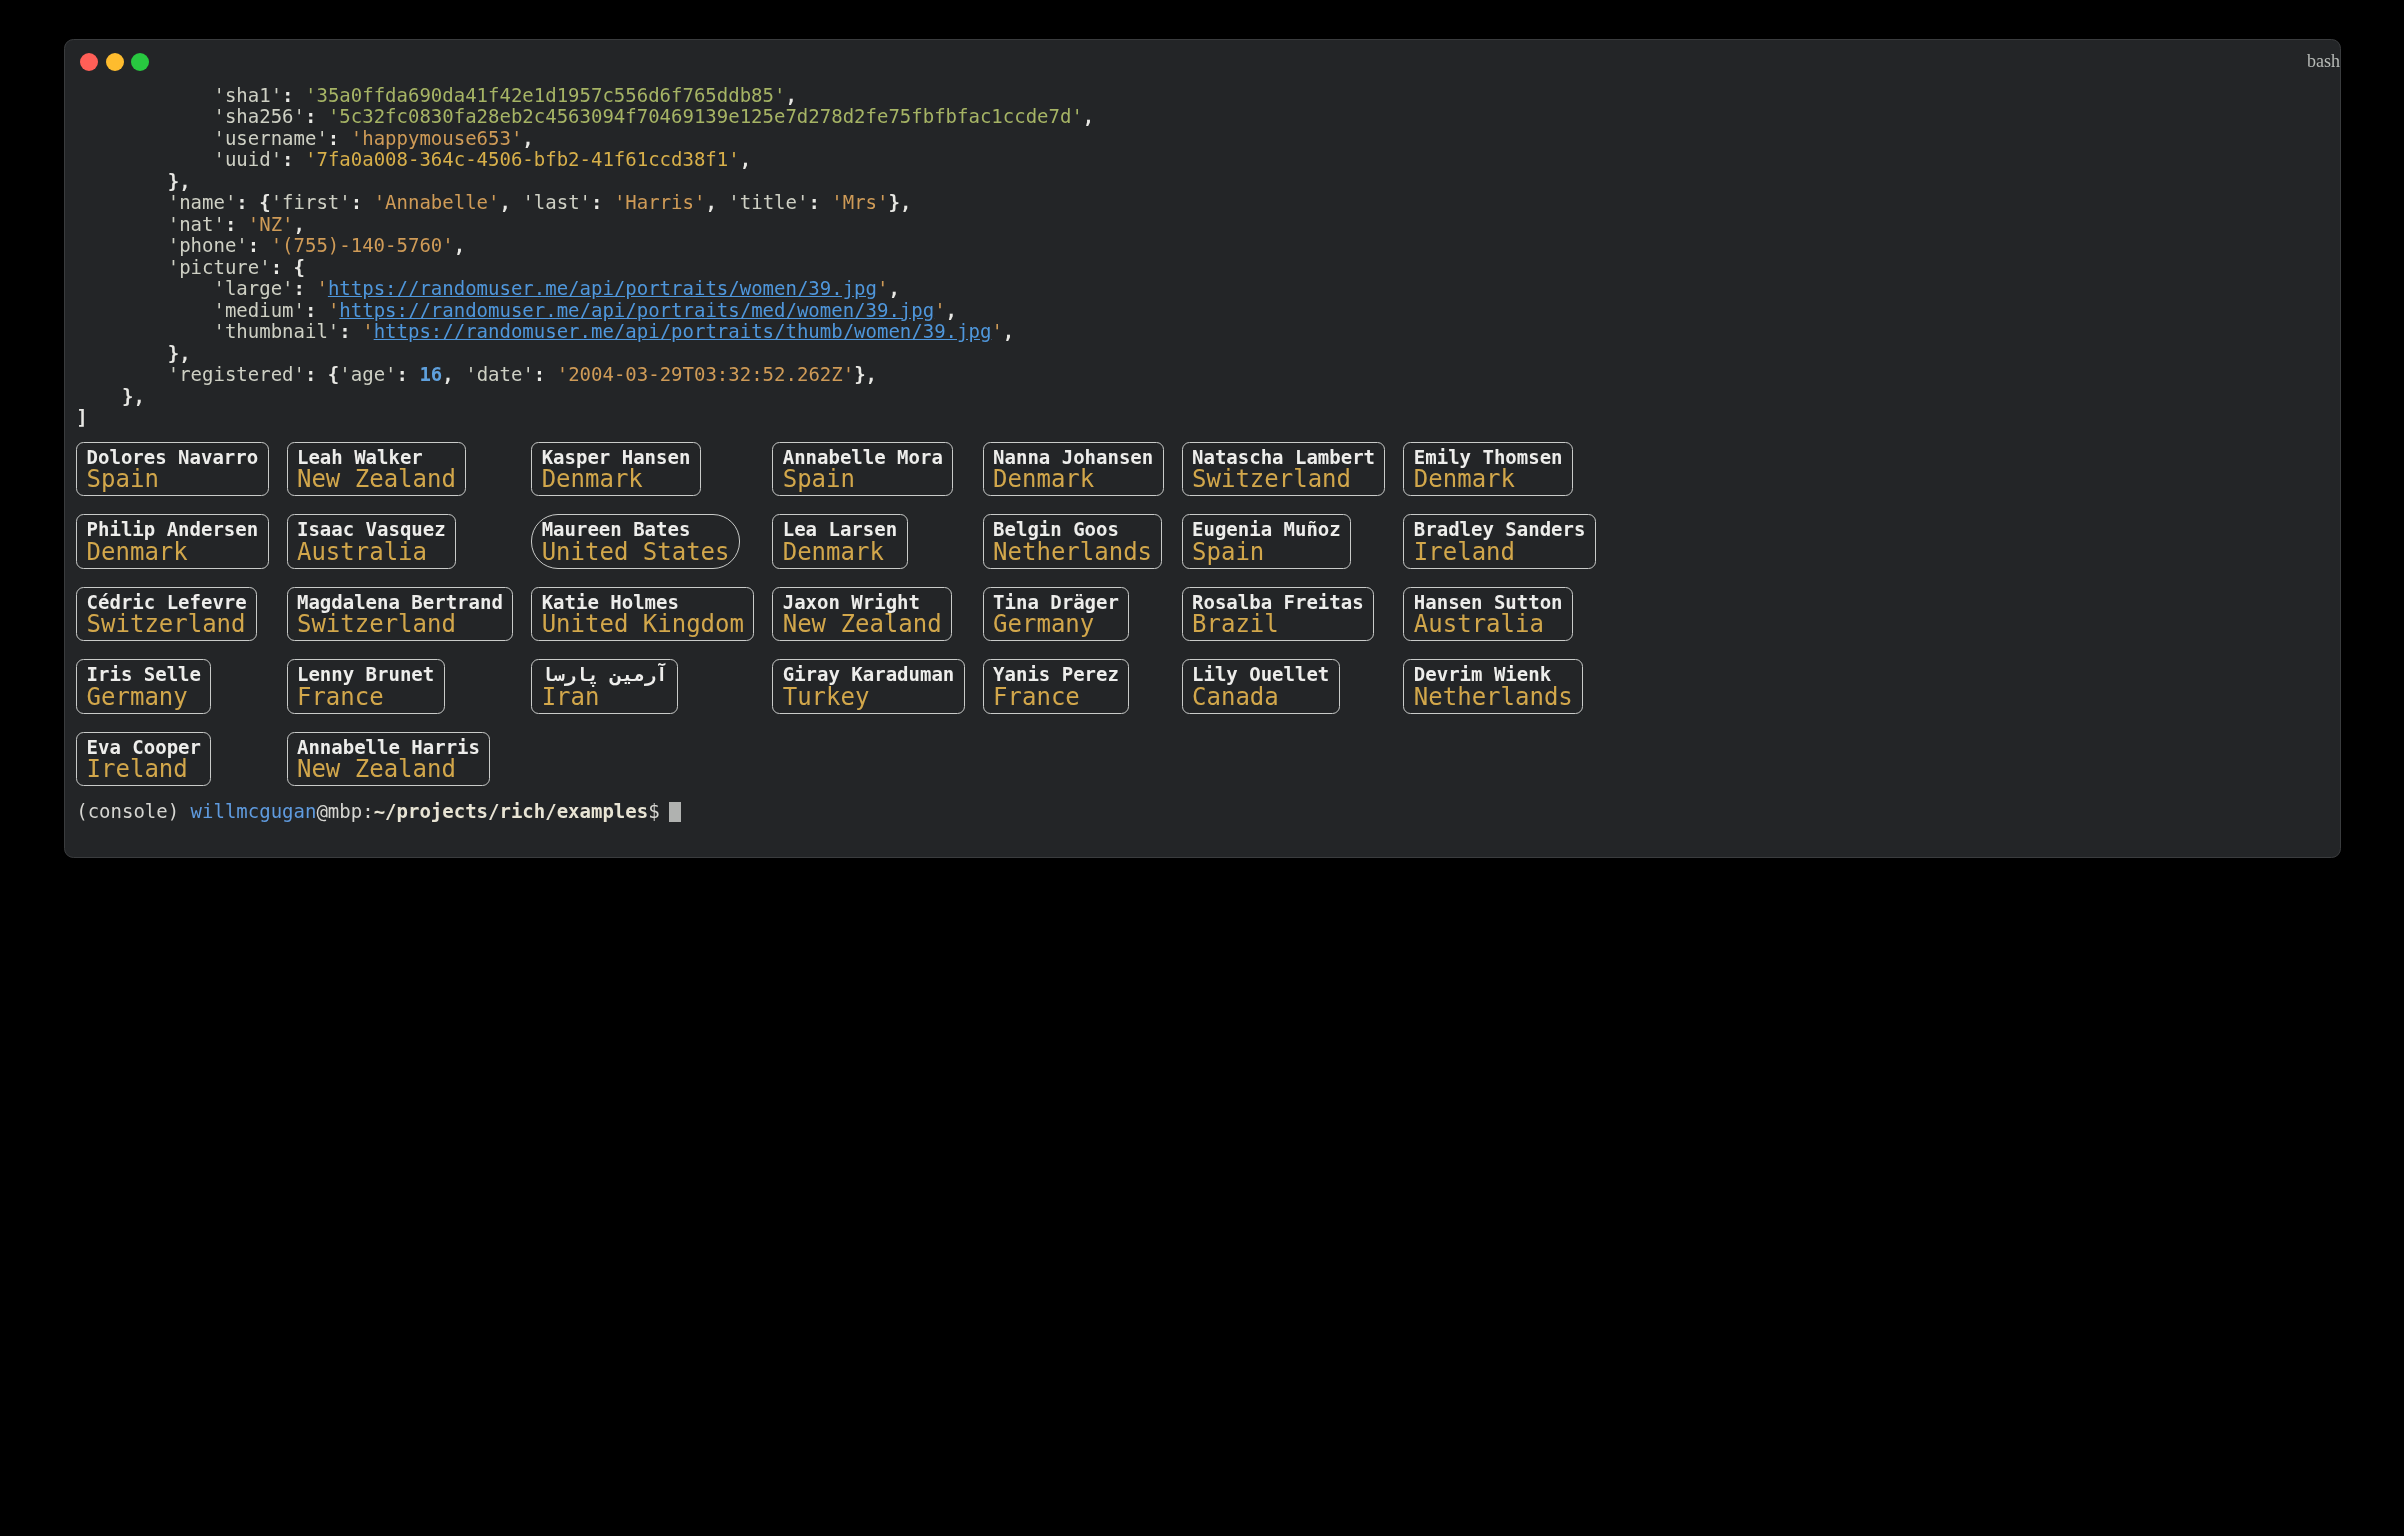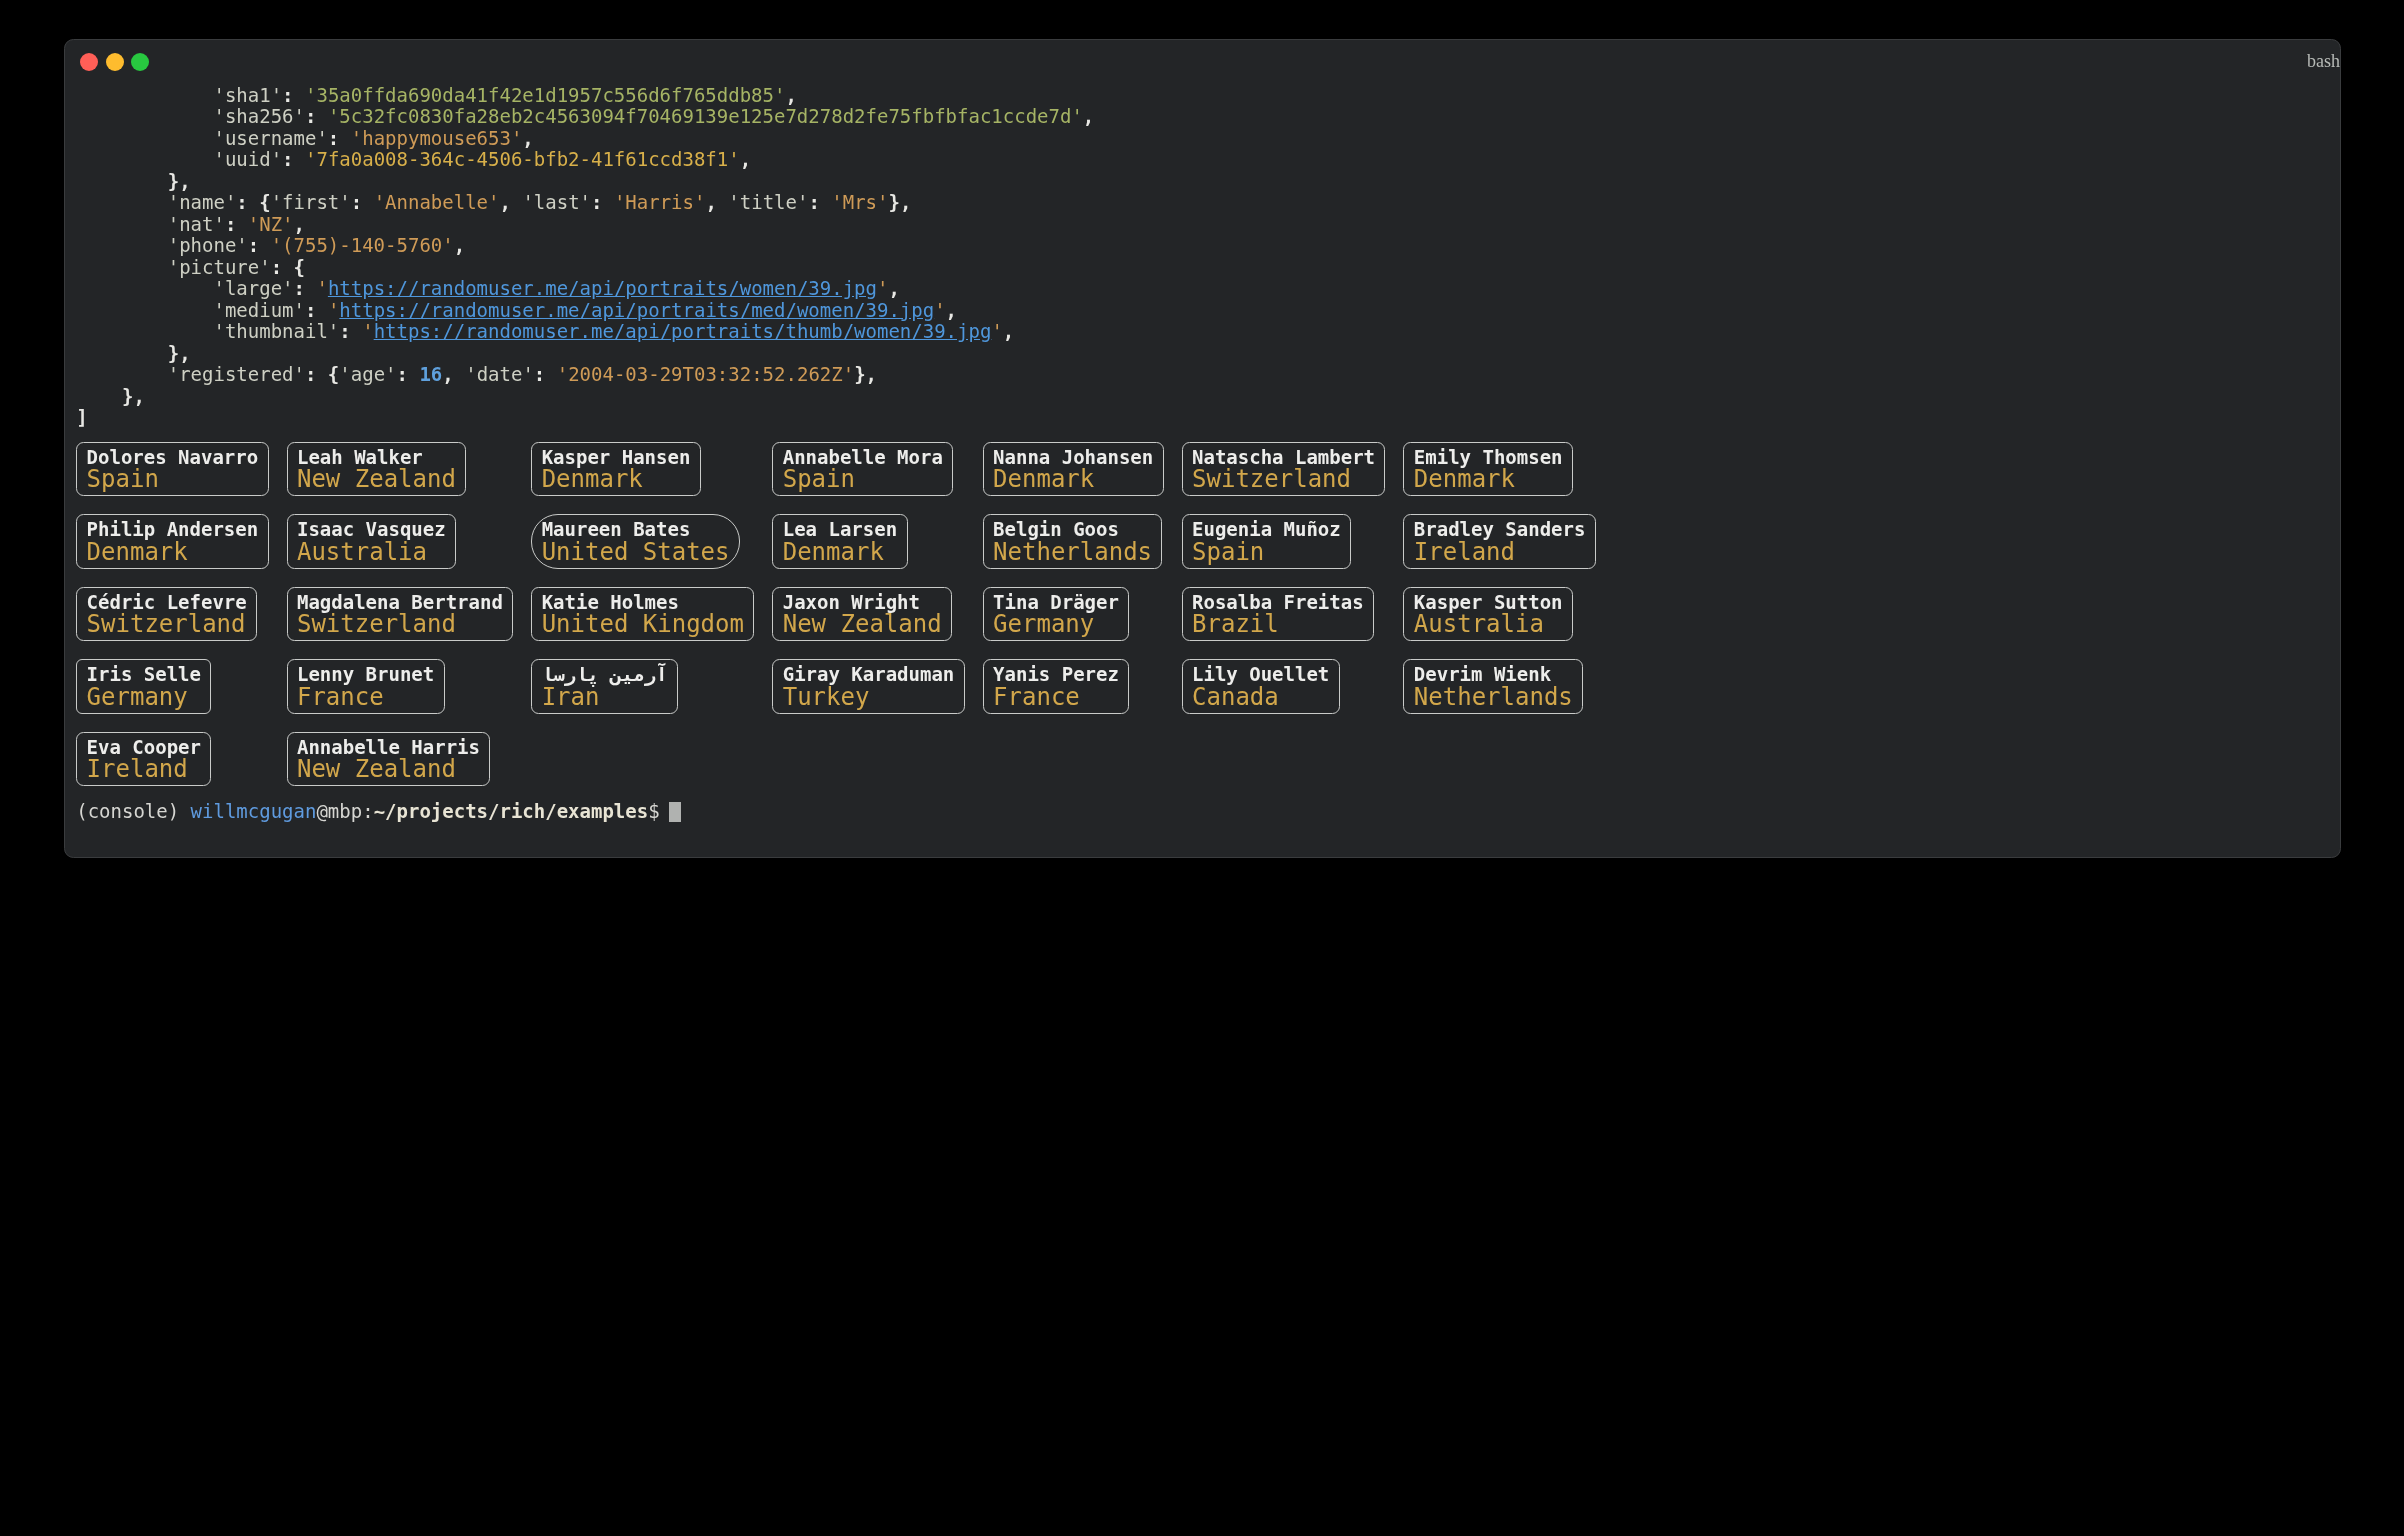--- a/index.html
+++ b/index.html
@@ -167,24 +167,24 @@
         </div>
         <div class="panel" style="grid-area: 3 / 5;">
           <div class="panel-name">Tina Dräger</div>
           <div class="panel-country">Germany</div>
         </div>
         <div class="panel" style="grid-area: 3 / 6;">
           <div class="panel-name">Rosalba Freitas</div>
           <div class="panel-country">Brazil</div>
         </div>
         <div class="panel" style="grid-area: 3 / 7;">
-          <div class="panel-name">Kasper Sutton</div>
+          <div class="panel-name">Hansen Sutton</div>
           <div class="panel-country">Australia</div>
         </div>
-        <div class="panel" style="grid-area: 4 / 1; border-radius: 6px;">
+        <div class="panel" style="grid-area: 4 / 1;">
           <div class="panel-name">Iris Selle</div>
           <div class="panel-country">Germany</div>
         </div>
         <div class="panel" style="grid-area: 4 / 2;">
           <div class="panel-name">Lenny Brunet</div>
           <div class="panel-country">France</div>
         </div>
         <div class="panel" style="grid-area: 4 / 3;">
           <div class="panel-name">آرمین پارسا</div>
           <div class="panel-country">Iran</div>

